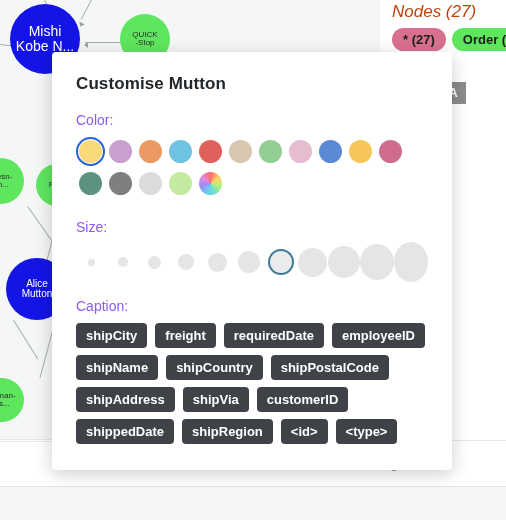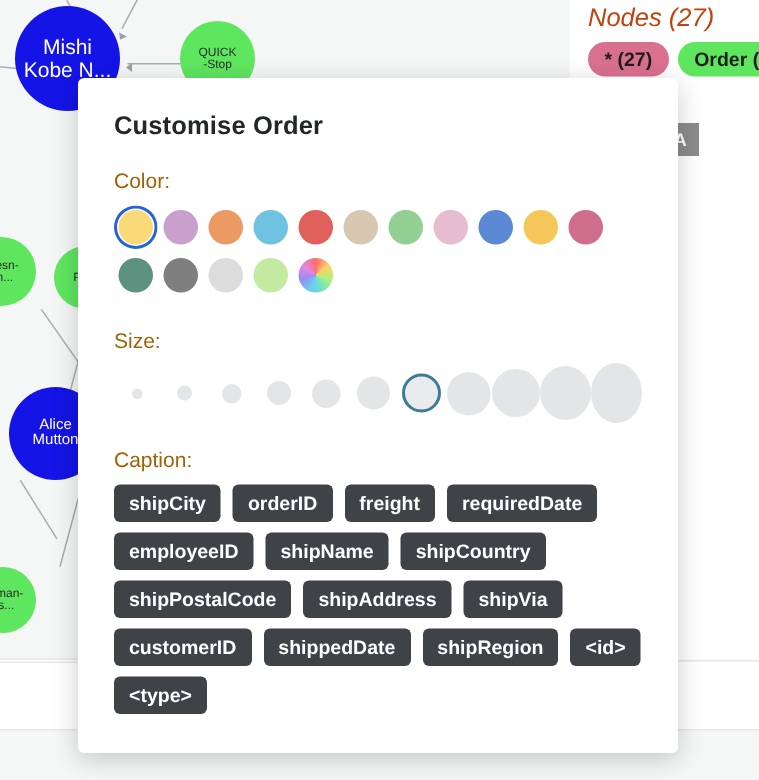--- a/index.html
+++ b/index.html
@@ -100,21 +100,21 @@
     background:#ffffff;border-radius:4px;
     box-shadow:0 4px 18px rgba(0,0,0,.20);
     padding:22px 24px 26px 24px;
     box-sizing:border-box;
   }
   .modal-title{
     margin:0 0 18px 0;font-size:17px;font-weight:bold;color:#23272a;
     letter-spacing:.1px;
   }
   .section-label{
-    font-size:14px;color:#a16207;margin:0 0 9px 0;
+    font-size:14px;color:#8b5cf6;margin:0 0 9px 0;
   }
   .section{margin-bottom:18px;}
 
   .swatch-grid{display:flex;flex-wrap:wrap;gap:0;}
   .swatch-wrap{
     width:29px;height:29px;margin-right:1px;margin-bottom:3px;
     display:flex;align-items:center;justify-content:center;
     box-sizing:border-box;border-radius:50%;
     cursor:pointer;
   }
@@ -195,21 +195,21 @@
 
   <div class="bottom-strip"></div>
   <div class="panel-footer">
     <span class="rec-text">ng 25 rec</span>
   </div>
   <div class="page-bottom"></div>
 </div>
 
 <div class="modal">
 
-  <h2 class="modal-title">Customise Order</h2>
+  <h2 class="modal-title">Customise Mutton</h2>
 
   <div class="section">
     <div class="section-label">Color:</div>
     <div class="swatch-grid" id="swatch-grid">
         <div class="swatch-wrap selected">
           <div class="swatch" style="background: rgb(249, 217, 120);"></div>
         </div>
         <div class="swatch-wrap">
           <div class="swatch" style="background: rgb(201, 160, 205);"></div>
         </div>
@@ -294,21 +294,20 @@
         <div class="size-wrap">
           <div class="size-dot" style="width: 40px; height: 40px;"></div>
         </div>
       </div>
   </div>
 
   <div class="section" style="margin-bottom:0;">
     <div class="section-label">Caption:</div>
     <div class="caption-chips" id="caption-chips">
         <div class="cap-chip">shipCity</div>
-        <div class="cap-chip">orderID</div>
         <div class="cap-chip">freight</div>
         <div class="cap-chip">requiredDate</div>
         <div class="cap-chip">employeeID</div>
         <div class="cap-chip">shipName</div>
         <div class="cap-chip">shipCountry</div>
         <div class="cap-chip">shipPostalCode</div>
         <div class="cap-chip">shipAddress</div>
         <div class="cap-chip">shipVia</div>
         <div class="cap-chip">customerID</div>
         <div class="cap-chip">shippedDate</div>

